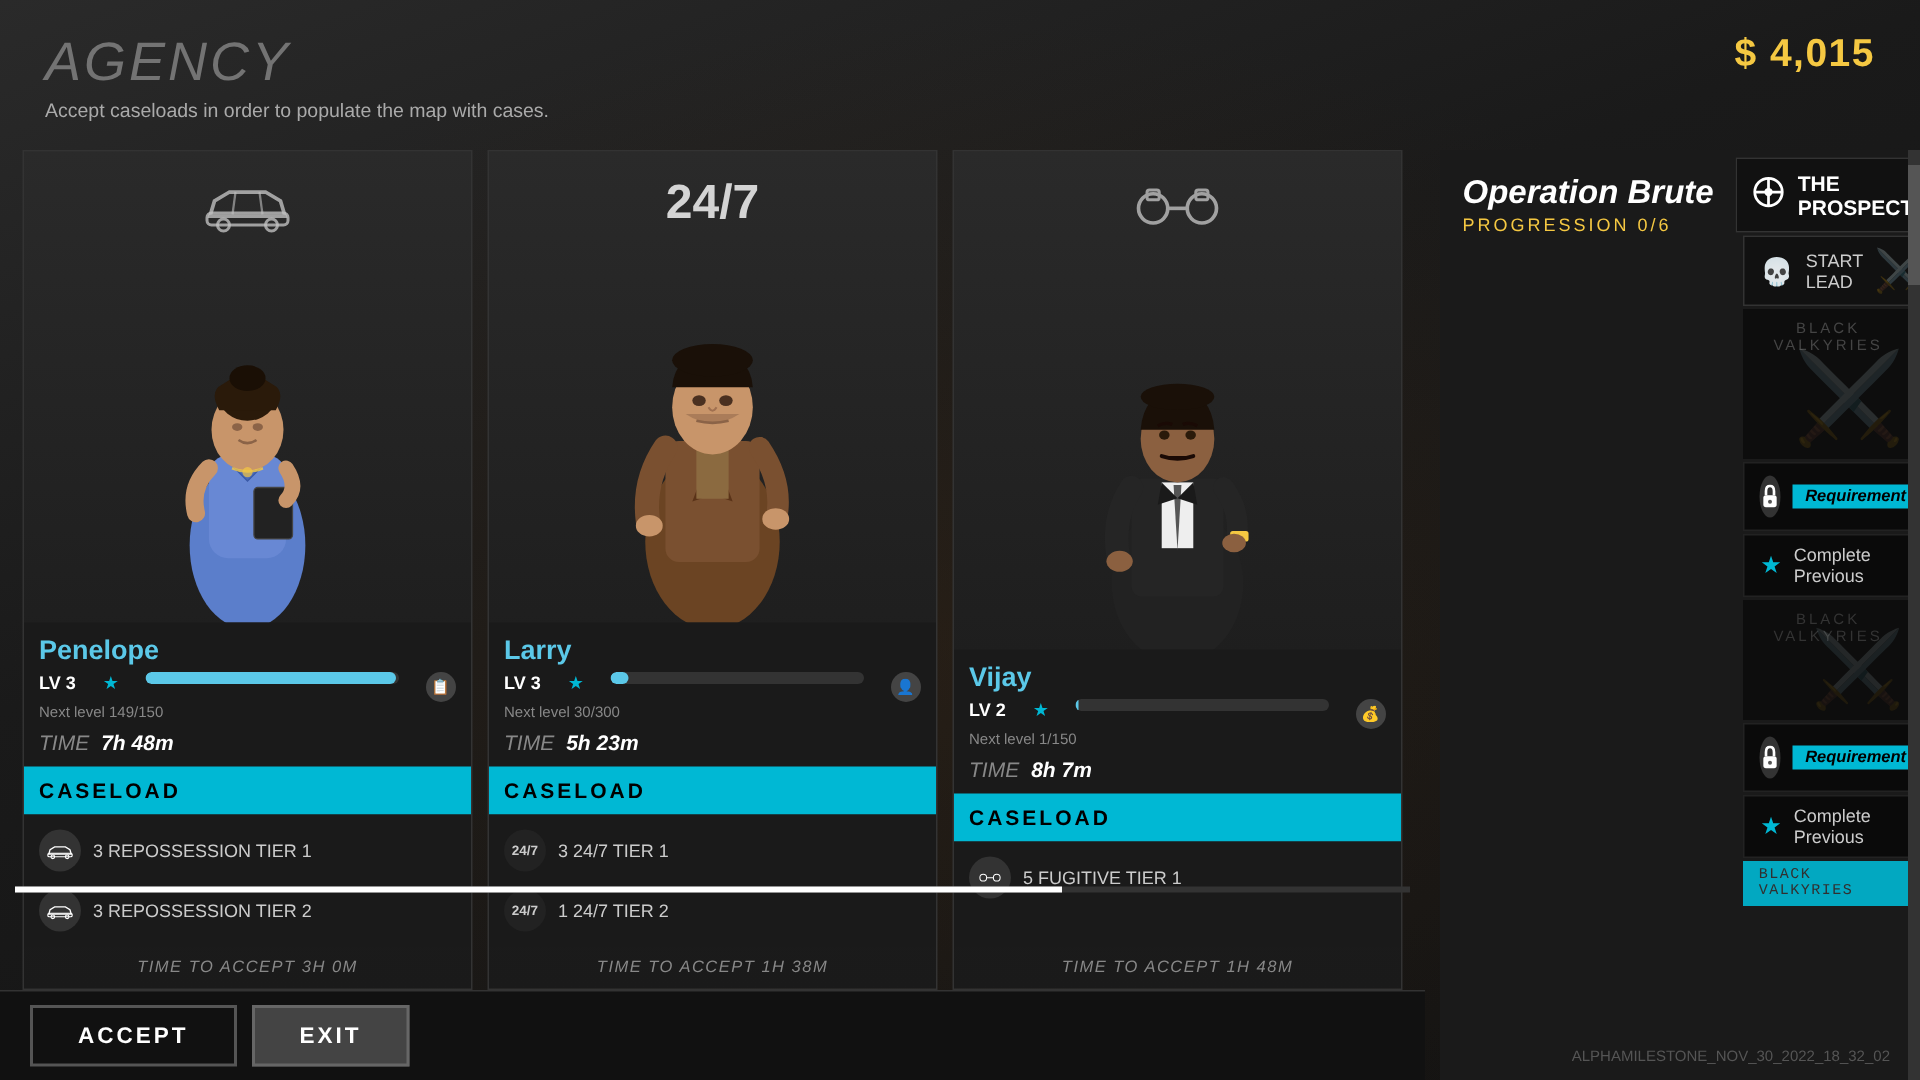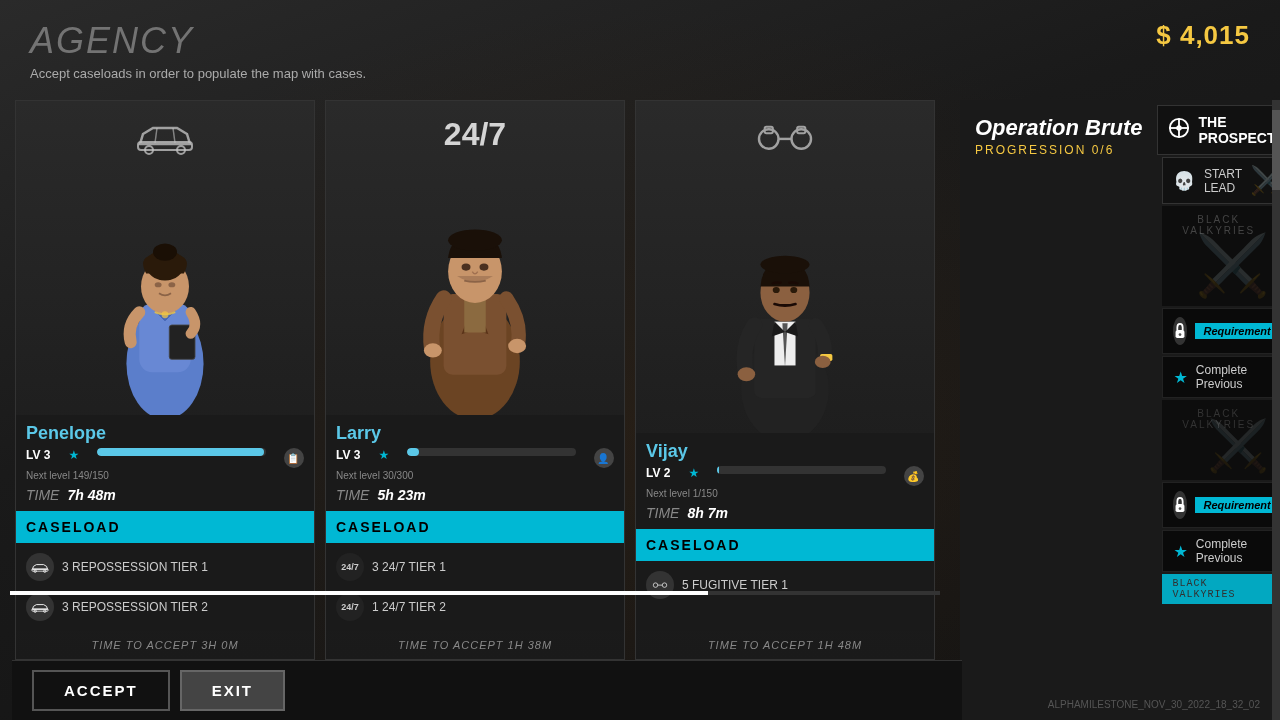--- a/index.html
+++ b/index.html
@@ -238,21 +238,21 @@
       font-size: 11px;
       font-style: italic;
       color: #888;
       letter-spacing: 1px;
     }
 
     
     .bottom-bar {
       position: absolute;
       bottom: 0;
-      left: 12px;
+      left: 0;
       width: 950px;
       height: 60px;
       display: flex;
       align-items: center;
       padding: 0 20px;
       gap: 10px;
       z-index: 10;
       background: #111;
       border-top: 1px solid #333;
     }

